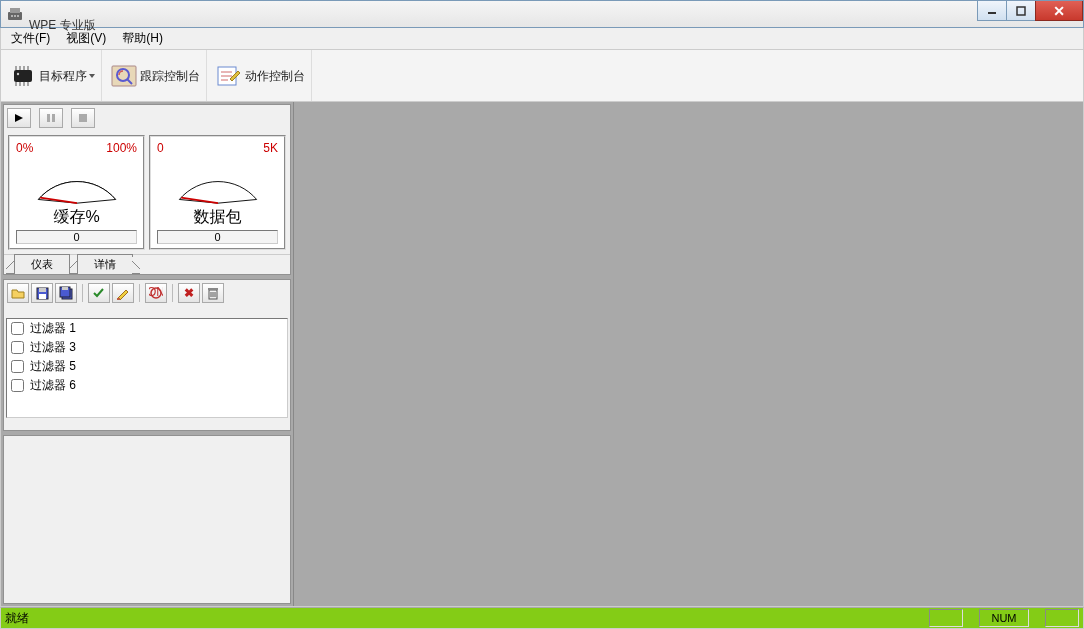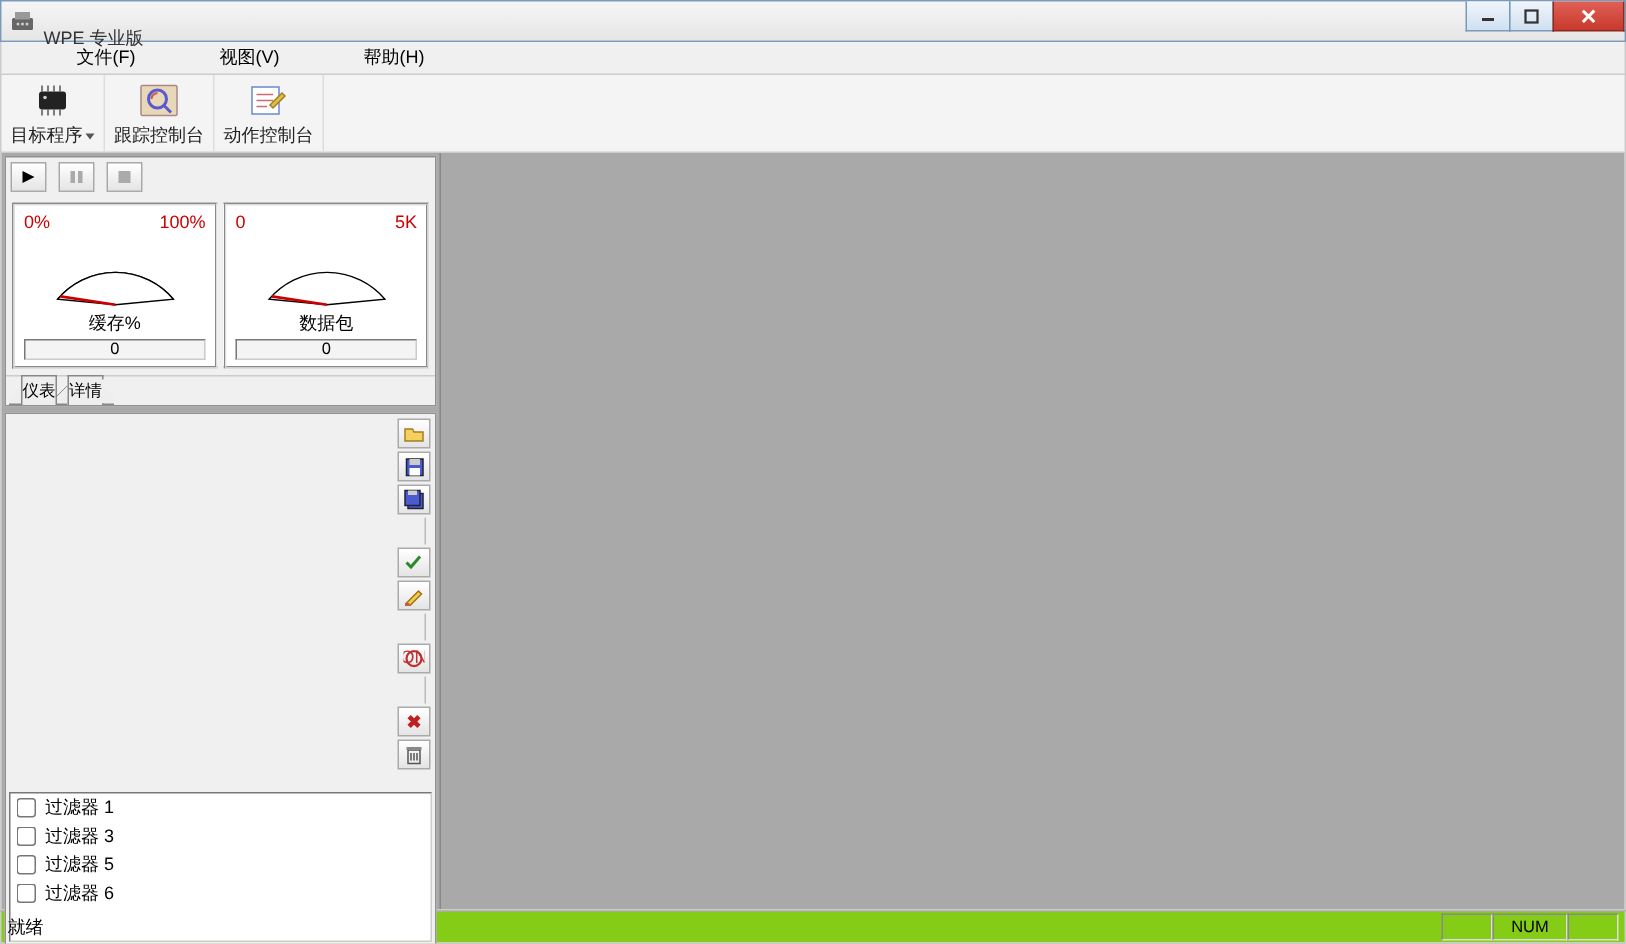--- a/index.html
+++ b/index.html
@@ -8,62 +8,62 @@
 
 .titlebar { height: 28px; background: linear-gradient(#f5f5f5,#e6e6e6); border: 1px solid #7a9ab8; display: flex; align-items: center; padding-left: 6px; position: relative; }
 .titlebar .ico { width:16px; height:16px; margin-right:6px; display:inline-flex; align-items:center; justify-content:center; }
 .titlebar .title { color:#333;margin-top:22px; }
 .win-controls { position:absolute; right:0; top:0; height:20px; display:flex; }
 .win-btn { width:30px; height:20px; border:1px solid #7a9ab8; border-top:none; display:flex; align-items:center; justify-content:center; background:linear-gradient(#f0f5fb,#d0e0f0); color:#333; margin-left:-1px; }
 .win-btn.close { width:48px; background:linear-gradient(#e06055,#c8392d); color:#fff; border-color:#8a2a20; }
 .win-btn.close span{ font-size:14px; font-weight:bold; }
 
 .menubar { height:22px; background:#f0f0f0; border:1px solid #ccc; border-top:none; display:flex; align-items:center; padding-left:2px; }
-.menu-item { padding:14px 8px; cursor:default;margin-left:40px; }
+.menu-item { padding:14px 8px; cursor:default; }
 
 .toolbar-main { height:52px; background:#f4f4f4; border:1px solid #ccc; border-top:none; display:flex; }
-.tool-grp { display:flex; flex-direction:column; align-items:center; justify-content:center; padding:2px 6px; border-right:1px solid #ddd; }
+.tool-grp { display:flex; flex-direction:row; align-items:center; justify-content:center; padding:2px 6px; border-right:1px solid #ddd; }
 .tool-grp .icon-box { width:32px; height:30px; display:flex; align-items:center; justify-content:center; }
 .tool-grp .label { font-size:12px; color:#222; margin-top:1px; }
 .tool-grp .drop { display:inline-block; width:0;height:0;border-left:3px solid transparent;border-right:3px solid transparent;border-top:4px solid #555; margin-left:2px; vertical-align:middle; }
 
 .workspace { display:flex; height: calc(100% - 28px - 22px - 52px - 22px); border:1px solid #ccc; border-top:none; }
 .left-pane { width:293px; background:#a9a9a9; display:flex; flex-direction:column; border-right:1px solid #888; }
 .panel { background:#f0f0f0; border:1px solid #919191; margin:2px; }
 
 .play-toolbar { display:flex; align-items:center; padding:3px; gap:2px; }
 .tbbtn { width:24px; height:20px; border:1px solid #aaa; background:linear-gradient(#fff,#e4e4e4); display:flex; align-items:center; justify-content:center; color:#111; }
 .tbbtn.disabled { color:#999; }
 .sep { width:4px; }
 
 .gauges { display:flex; gap:4px; padding:4px; }
 .gauge { flex:1; border:2px groove #ddd; background:#fff; padding:4px 6px; display:flex; flex-direction:column; align-items:center; }
 .gauge-top { width:100%; display:flex; justify-content:space-between; color:#c00; font-size:11px; }
 .gauge-arc { width:100px; height:46px; margin:4px 0 2px; }
-.gauge-label { font-size:12px; color:#000; }
+.gauge-label { font-size:16px; color:#000; }
 .gauge-val { width:100%; border:1px inset #ccc; text-align:center; background:#f4f4f4; margin-top:2px; font-size:11px; }
 
 .tabrow { background:#f0f0f0; height:20px; display:flex; align-items:flex-end; border-top:1px solid #ccc; padding-left:2px; }
-.tabrow .tab { border:1px solid #888; border-bottom:none; background:#eee; padding:2px 0; margin-right:-1px; font-size:11px; position:relative; }
+.tabrow .tab { border:1px solid #888; border-bottom:none; background:#eee; padding:2px 16px; margin-right:-1px; font-size:11px; position:relative; }
 .tabrow .slash { width:8px; height:17px; background:linear-gradient(135deg,#f0f0f0 49%, #888 50%, #eee 51%); border-bottom:1px solid #888; }
 
-.filter-toolbar { display:flex; align-items:flex-end; padding:3px; gap:2px;flex-direction:column; }
+.filter-toolbar { display:flex; align-items:center; padding:3px; gap:2px; }
 .smbtn { width:22px; height:20px; border:1px solid #aaa; background:linear-gradient(#fff,#e4e4e4); display:flex; align-items:center; justify-content:center; font-size:12px; }
 .v-sep { width:1px; height:18px; background:#bbb; margin:0 3px; }
 
 .filter-list { background:#fff; border:1px inset #ccc; height:100px; overflow-y:scroll; margin:12px 2px; }
 .filter-row { display:flex; align-items:center; padding:1px 4px; gap:6px; }
 .filter-row input[type=checkbox]{ width:13px; height:13px; }
 
 .bottom-pane { flex:1; background:#f0f0f0; margin:2px; border:1px solid #919191; }
 
 .mdi { flex:1; background:#a9a9a9; }
 
 .statusbar { height:22px; background:#84cc16; border:1px solid #ccc; border-top:1px solid #aaa; display:flex; align-items:center; padding:0 4px; justify-content:space-between; }
-.status-cells { display:flex; gap:0; }
+.status-cells { display:flex; gap:16px; }
 .status-cell { border:1px inset #ddd; padding:2px 10px; min-width:34px; text-align:center; font-size:11px; }
 .status-cell.wide { min-width:50px; }
 
 
 svg { display:block; }
 </style>
 </head>
 <body>
 
 <div class="titlebar">

